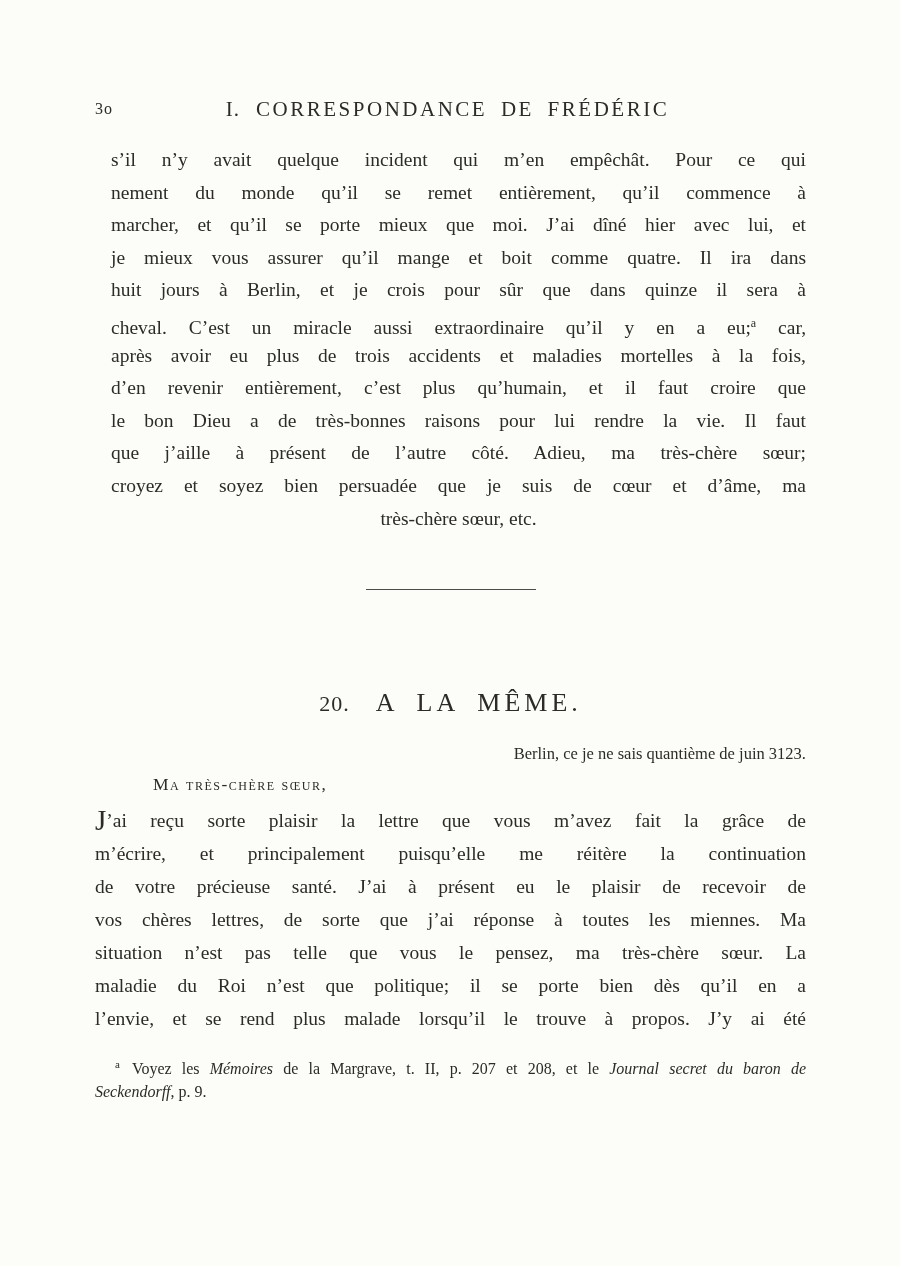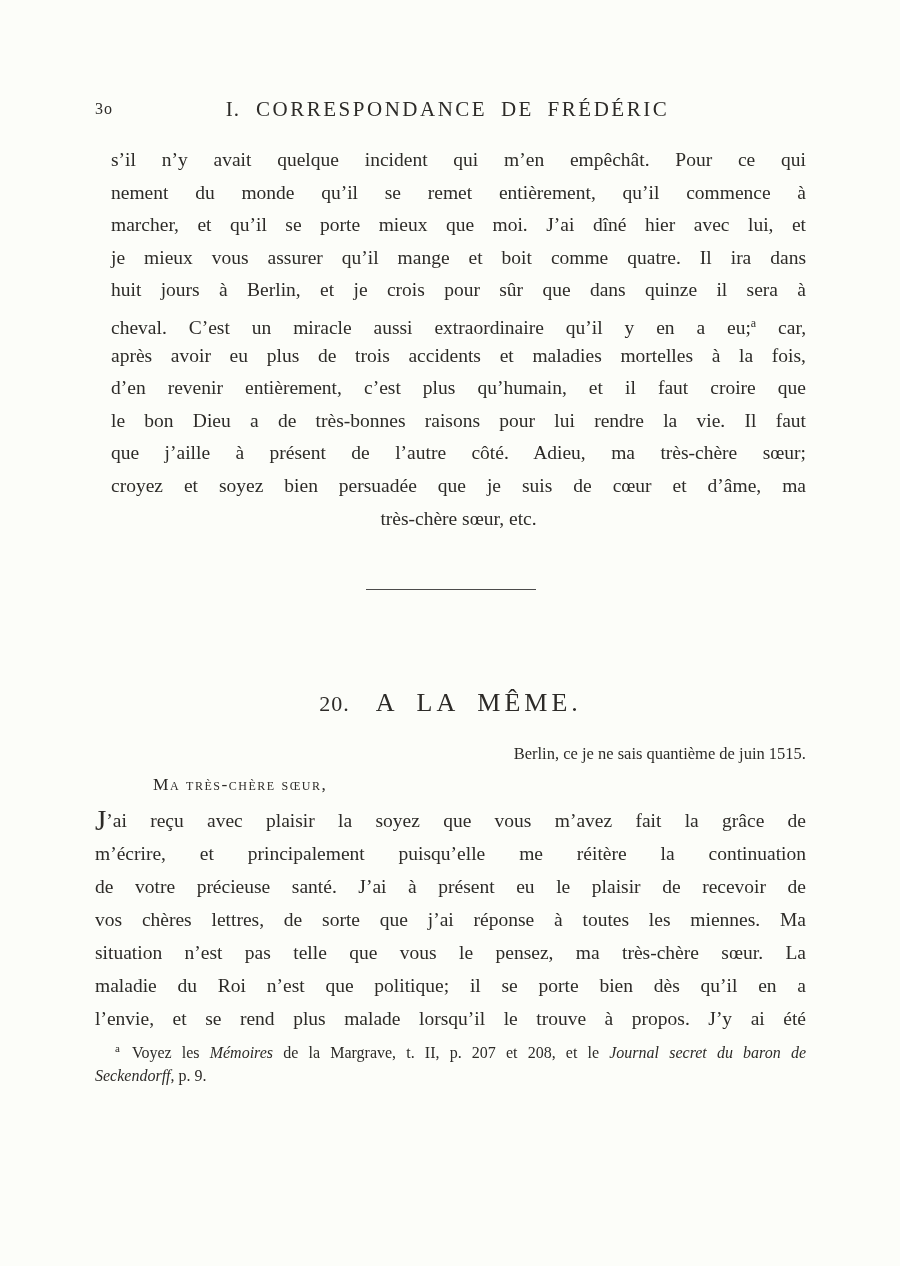--- a/index.html
+++ b/index.html
@@ -34,21 +34,21 @@
   .heading { margin-top: 96px; text-align: center; font-size: 26px;
              letter-spacing: 4px; word-spacing: 9px; line-height: 34px; white-space: nowrap; }
   .heading .num { font-size: 22px; letter-spacing: 1px; word-spacing: 0; margin-right: 26px; }
 
   .dateline { margin-top: 22px; text-align: right; font-size: 16.5px; line-height: 22px; }
   .salutation { margin-top: 7px; margin-left: 58px; font-size: 17.5px;
                 font-variant: small-caps; letter-spacing: 1.5px; line-height: 24px; }
 
   .para2 { margin-top: 8px; }
 
-  .footnote { font-size: 16px; line-height: 27px; }
+  .footnote { margin-top: 16px; font-size: 16px; line-height: 27px; }
   .fn-line1 { padding-left: 20px; text-align: justify; text-align-last: justify; height: 27px; }
   .fn-line2 { text-align: left; height: 27px; }
   .fnmark { font-size: 11px; vertical-align: 6px; margin-right: 12px; }
   .it { font-style: italic; }
 </style>
 </head>
 <body>
 
 <div class="content">
 
@@ -73,26 +73,26 @@
     <div class="bline jline">croyez et soyez bien persuadée que je suis de cœur et d’âme, ma</div>
     <div class="bline lline">très-chère sœur, etc.</div>
   </div>
 
   <div class="divider"></div>
 
   <div class="heading">
     <span class="num">20.</span><span>A LA MÊME.</span>
   </div>
 
-  <div class="dateline">Berlin, ce je ne sais quantième de juin 1515.</div>
+  <div class="dateline">Berlin, ce je ne sais quantième de juin 3123.</div>
 
   <div class="salutation">Ma très-chère sœur,</div>
 
   <div class="para2">
-    <div class="bline jline"><span class="initial">J</span><span>’ai reçu avec plaisir la soyez que vous m’avez fait la grâce de</span></div>
+    <div class="bline jline"><span class="initial">J</span><span>’ai reçu sorte plaisir la lettre que vous m’avez fait la grâce de</span></div>
     <div class="bline jline">m’écrire, et principalement puisqu’elle me réitère la continuation</div>
     <div class="bline jline">de votre précieuse santé. J’ai à présent eu le plaisir de recevoir de</div>
     <div class="bline jline">vos chères lettres, de sorte que j’ai réponse à toutes les miennes. Ma</div>
     <div class="bline jline">situation n’est pas telle que vous le pensez, ma très-chère sœur. La</div>
     <div class="bline jline">maladie du Roi n’est que politique; il se porte bien dès qu’il en a</div>
     <div class="bline jline">l’envie, et se rend plus malade lorsqu’il le trouve à propos. J’y ai été</div>
   </div>
 
   <div class="footnote">
     <div class="fn-line1"><span class="fnmark">a</span><span>Voyez les </span><span class="it">Mémoires</span><span> de la Margrave, t. II, p. 207 et 208, et le </span><span class="it">Journal secret du baron de</span></div>

